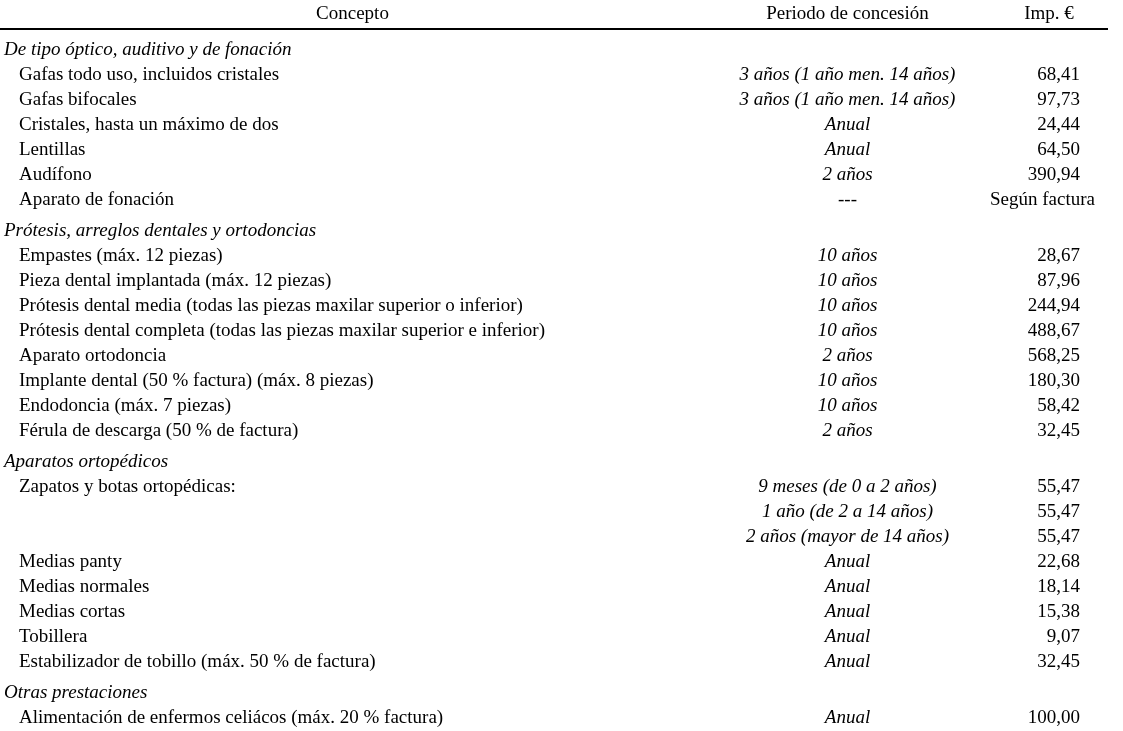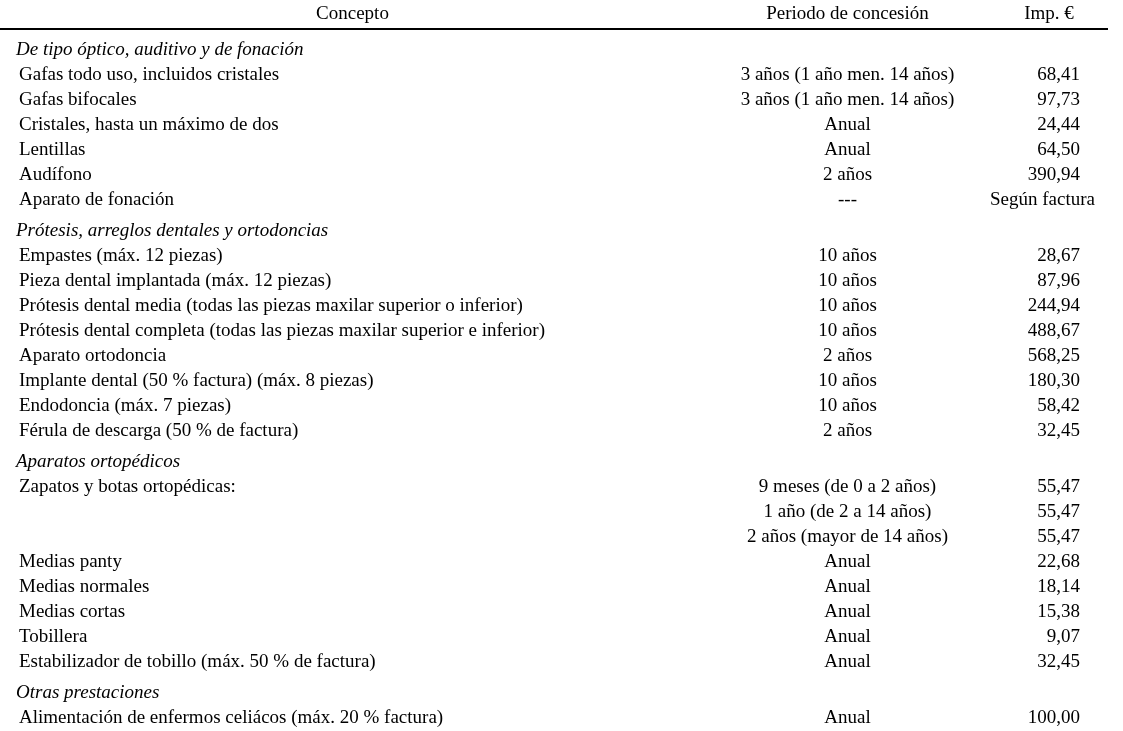--- a/index.html
+++ b/index.html
@@ -36,28 +36,28 @@
   }
   tbody td {
     height: 25px;
     line-height: 25px;
     padding: 0;
     vertical-align: middle;
     white-space: nowrap;
     overflow: hidden;
   }
   td.concepto { text-align: left;  padding-left: 19px; }
-  td.periodo  { text-align: center; }
+  td.periodo  { text-align: center; font-style: italic; }
   td.importe  { text-align: right; padding-right: 28px; }
 
   tr.section-row td {
     font-style: italic;
     height: 31px;
     vertical-align: bottom;
-    padding-left: 16px;
+    padding-left: 4px;
     text-align: left;
   }
 </style>
 </head>
 <body>
 
 <table class="benefits">
   <colgroup>
     <col class="c-concepto">
     <col class="c-periodo">

